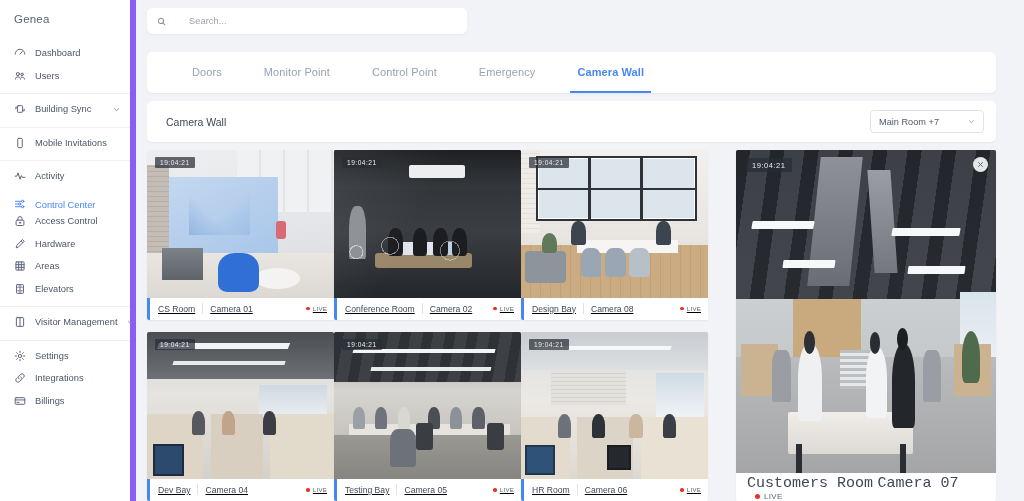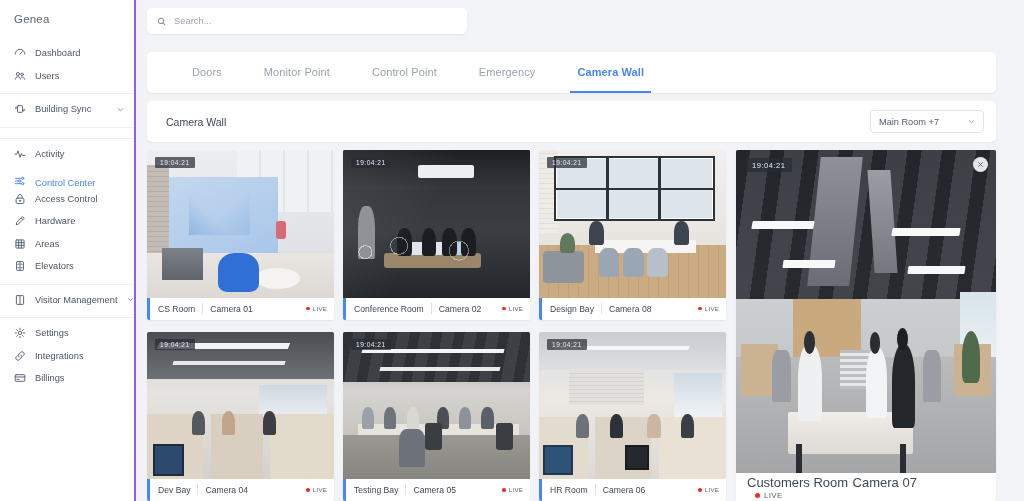--- a/index.html
+++ b/index.html
@@ -9,21 +9,21 @@
     background: #f1f3f7;
     font-family: "Liberation Sans", sans-serif;
     -webkit-font-smoothing: antialiased;
   }
   .app { display: flex; width: 1024px; height: 501px; }
 
   
   .sidebar {
     width: 136px; height: 501px;
     background: #ffffff;
-    border-right: 2px solid #8b5cf6;
+    border-right: 6px solid #8b5cf6;
     flex: 0 0 136px;
     padding-top: 0;
     position: relative;
   }
   .brand {
     height: 38px;
     display: flex; align-items: center;
     padding-left: 14px;
     font-size: 11.5px;
     color: #5b6472;
@@ -65,21 +65,21 @@
     background: #f1f3f7;
     padding: 8px 28px 0 11px;
     display: flex; flex-direction: column;
   }
   .topbar { height: 30px; display: flex; align-items: flex-start; }
   .search-box {
     width: 320px; height: 23px;
     background: #fff;
     border-radius: 5px;
     display: flex; align-items: center;
-    gap: 8px; padding: 12px 9px;
+    gap: 23px; padding: 12px 9px;
     box-shadow: 0 1px 2px rgba(16,24,40,.05);
     border: 1px solid #fff;
   }
   .search-box .sico { width: 9px; height: 9px; color: #8a93a3; display:block; }
   .search-box .sico svg { width: 9px; height: 9px; display: block; }
   .search-ph { font-size: 9.2px; color: #9aa1ae; letter-spacing: .1px; }
 
   .tabsbar {
     margin-top: 14px;
     height: 42px;
@@ -135,21 +135,21 @@
     flex: 1 1 auto;
     display: flex;
     gap: 9px;
     min-height: 0;
   }
   .grid-left {
     flex: 0 0 580px;
     display: flex; flex-direction: column;
     gap: 12px;
   }
-  .grid-row { display: flex; gap: 9px; height: 172px; }
+  .grid-row { display: flex; height: 172px; text-decoration: underline; }
 
   .tile {
     width: 187px;
     background: #fff;
     border-radius: 2px;
     overflow: hidden;
     box-shadow: 0 1px 2px rgba(16,24,40,.06);
     display: flex; flex-direction: column;
     position: relative;
     cursor: pointer;
@@ -197,21 +197,21 @@
     border-radius: 2px;
     overflow: hidden;
     box-shadow: 0 1px 2px rgba(16,24,40,.06);
     display: flex; flex-direction: column;
     position: relative;
     cursor: pointer;
   }
   .tile-big .feed { flex: 1 1 auto; position: relative; overflow: hidden; min-height: 0; }
   .tile-big .ts { font-size: 7.6px; top: 8px; left: 10px; padding: 2.5px 6px; }
   .tile-big .bar { height: 28px; flex: 0 0 28px; padding: 0 12px 0 11px; gap: 9px; }
-  .tile-big .bar .room, .tile-big .bar .cam { font-size: 13px; }
+  .tile-big .bar .room, .tile-big .bar .cam { font-size: 15px; font-family: Liberation Mono, monospace; }
   .tile-big .bar .live { font-size: 8px; gap: 4px; }
   .tile-big .bar .live .dot { width: 5px; height: 5px; }
   .close-btn {
     position: absolute; top: 7px; right: 8px;
     width: 15px; height: 15px; border-radius: 50%;
     background: rgba(245,246,248,.92);
     display: flex; align-items: center; justify-content: center;
     color: #606a7a; z-index: 4; cursor: pointer;
   }
   .close-btn svg { width: 7px; height: 7px; display: block; }
@@ -416,20 +416,28 @@
             </span>
             <span>Building Sync</span>
             <span class="caret">
               <svg viewBox="0 0 12 12" fill="none" stroke="currentColor" stroke-width="1.5">
                 <path d="M2 4.2 L6 8 L10 4.2"></path>
               </svg>
             </span>
           </div>
         </div>
         <div class="nav-group">
+          <div class="nav-item">
+            <span class="ico">
+              <svg viewBox="0 0 16 16" fill="none" stroke="currentColor" stroke-width="1.3" stroke-linecap="round" stroke-linejoin="round">
+                <rect x="5" y="1.8" width="6" height="12.4" rx="1.3"></rect>
+              </svg>
+            </span>
+            <span>Mobile Invitations</span>
+          </div>
         </div>
         <div class="nav-group">
           <div class="nav-item">
             <span class="ico">
               <svg viewBox="0 0 16 16" fill="none" stroke="currentColor" stroke-width="1.3" stroke-linecap="round" stroke-linejoin="round">
                 <path d="M1.4 8.2h2.4l1.6-4.4 2.6 8.6 1.8-5 1.2 2.4h3.6"></path>
               </svg>
             </span>
             <span>Activity</span>
           </div>

